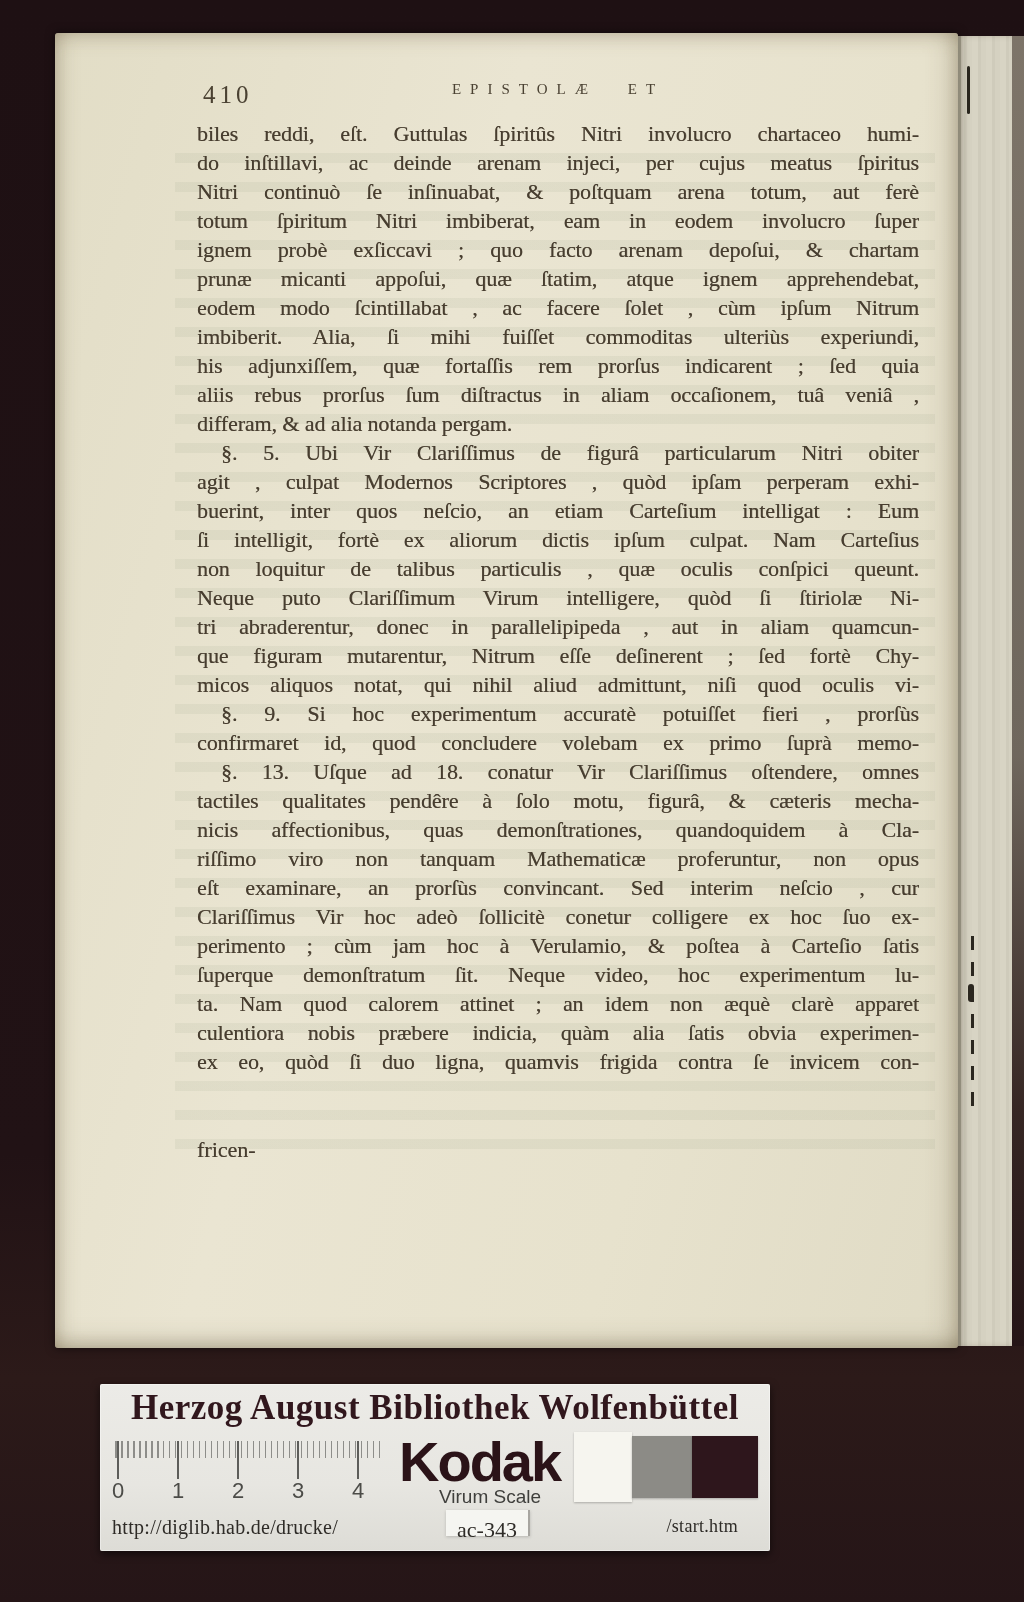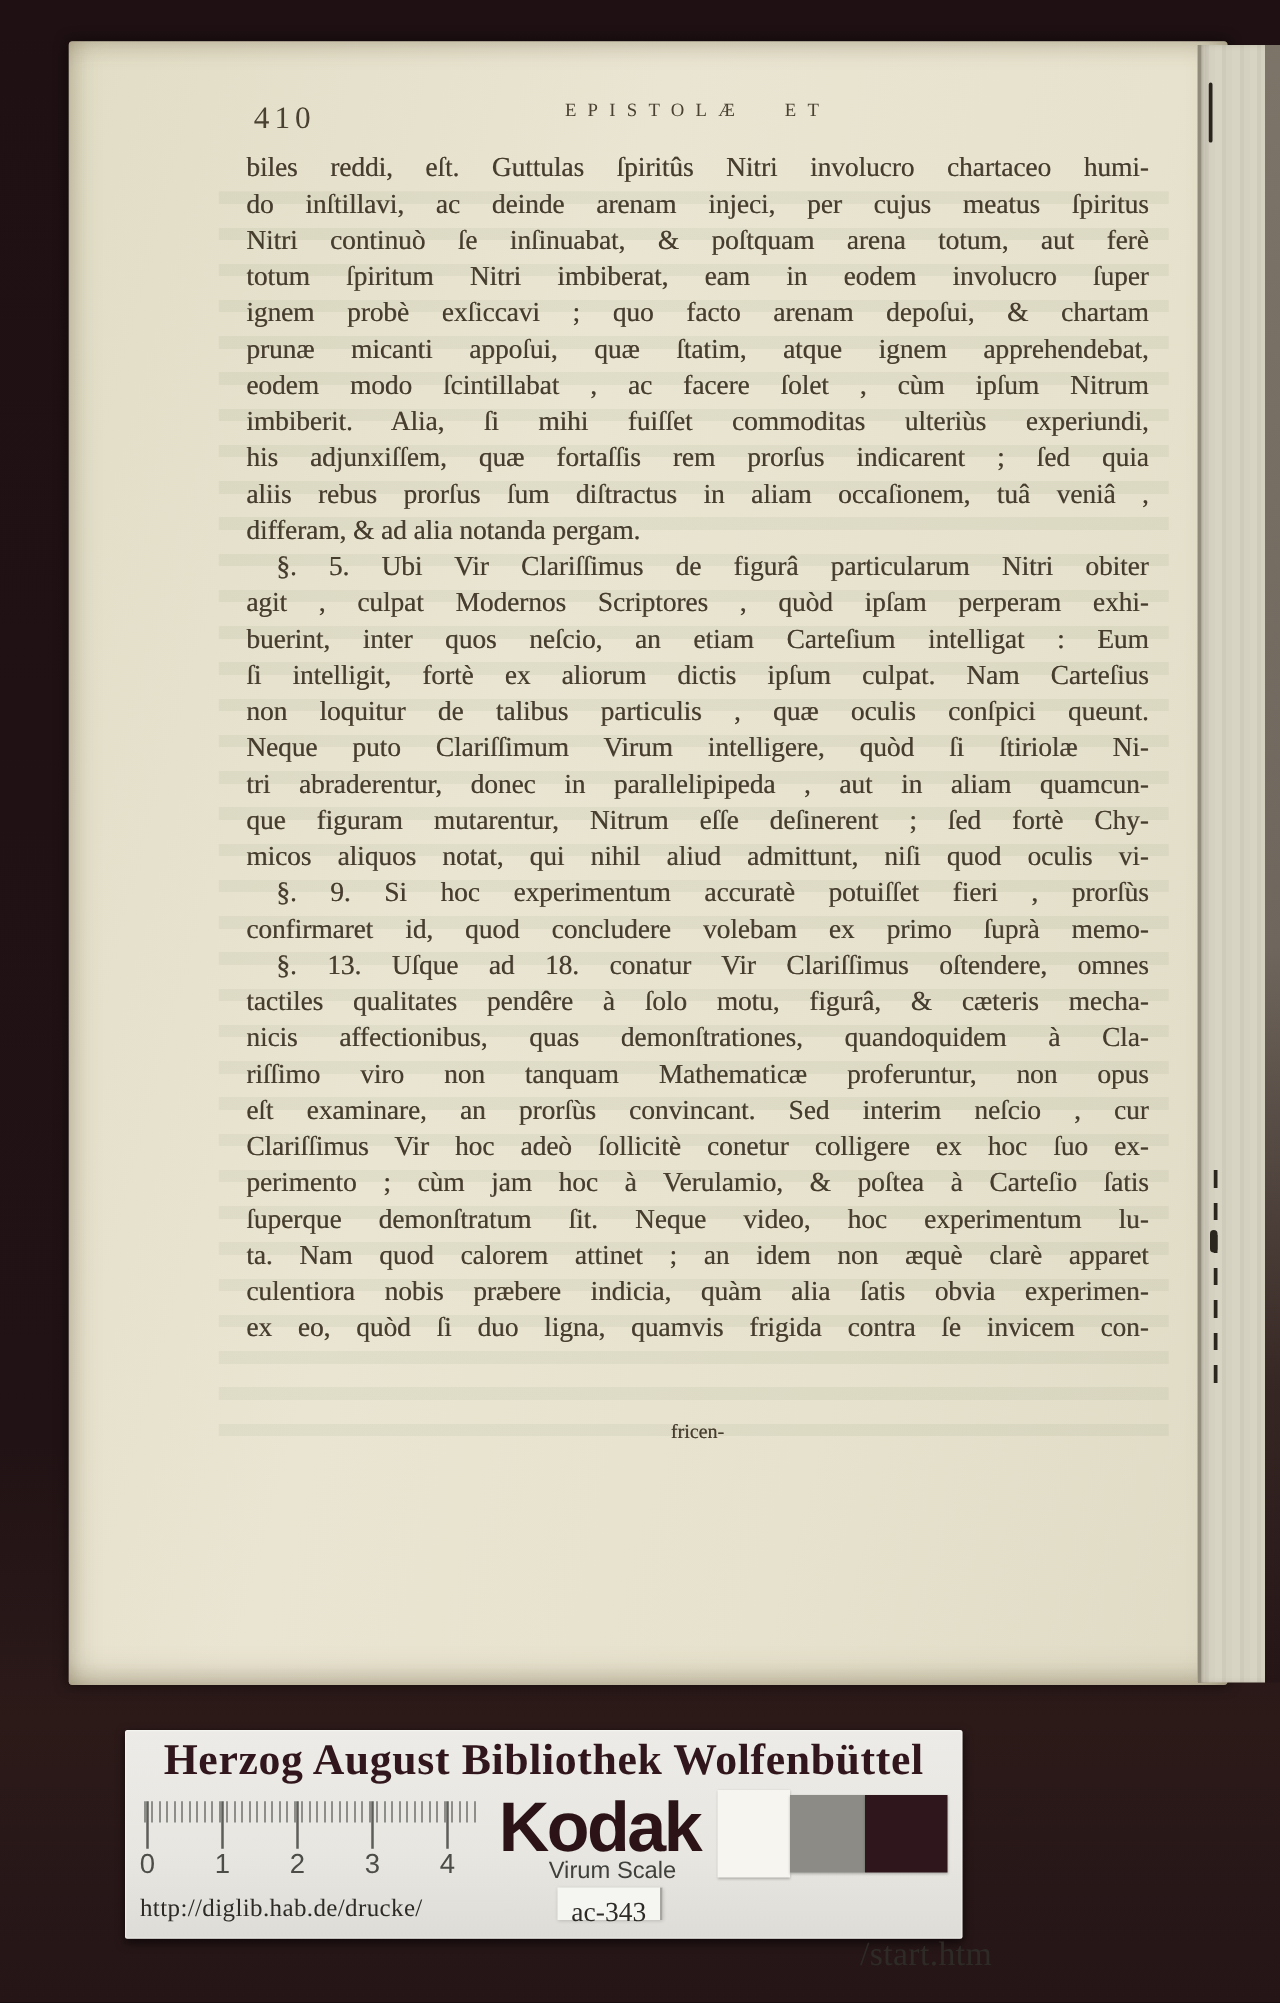--- a/index.html
+++ b/index.html
@@ -11,21 +11,20 @@
   
   .page{
     position:absolute;left:55px;top:33px;width:903px;height:1315px;
     background:linear-gradient(105deg,#e2ddc6 0%,#eae5d2 38%,#e7e2cd 70%,#e0dbc5 100%);
     border-radius:3px;
     box-shadow:inset -16px 0 30px -16px rgba(95,80,50,.45),
                inset 14px 0 26px -16px rgba(95,80,50,.40),
                inset 0 -16px 28px -16px rgba(95,80,50,.45),
                inset 0 14px 24px -16px rgba(95,80,50,.30),
                0 0 10px rgba(0,0,0,.55);
-    padding-left:24px;
   }
   .showthrough{
     position:absolute;left:120px;top:120px;width:760px;height:1010px;
     background:repeating-linear-gradient(180deg,rgba(140,152,124,.11) 0 10px,rgba(140,152,124,0) 10px 29px);
     pointer-events:none;
   }
   .pagenum{
     position:absolute;left:148px;top:48px;font-size:25px;letter-spacing:4px;color:#4a4132;
   }
   .running-head{
@@ -34,22 +33,22 @@
   }
   .textblock{
     position:absolute;left:142px;top:86px;width:722px;color:#473d2f;
     font-size:22px;line-height:29px;letter-spacing:-0.1px;
     text-shadow:0.3px 0 0 rgba(71,61,47,.65);
   }
   .ln{height:29px;overflow:hidden;text-align:justify;text-align-last:justify;}
   .ln.noj{text-align:left;text-align-last:left;}
   .ln.ind{text-indent:24px;}
   .catchword{
-    position:absolute;left:142px;top:1104px;width:722px;text-align:center;
-    font-size:16px;color:#473d2f;text-shadow:0.3px 0 0 rgba(71,61,47,.65);
+    position:absolute;left:142px;top:1104px;width:722px;text-align:left;
+    font-size:22px;color:#473d2f;text-shadow:0.3px 0 0 rgba(71,61,47,.65);
   }
   
   .foreedge{
     position:absolute;left:958px;top:36px;width:54px;height:1310px;
     background:repeating-linear-gradient(90deg,#d8d4c4 0 6px,#cfcbbb 6px 9px,#d5d1c1 9px 14px);
     box-shadow:inset 6px 0 8px -4px rgba(60,50,35,.55);
   }
   .foldline{position:absolute;left:0;top:0;width:3px;height:100%;background:#8b8674;opacity:.8;}
   .edgemark-a{position:absolute;left:9px;top:30px;width:3px;height:48px;background:#29251d;border-radius:2px;}
   .edgemark-b{
@@ -98,22 +97,22 @@
   .sq-dark{left:592px;top:52px;width:66px;height:62px;background:#2e161c;}
   .url-left{
     position:absolute;left:12px;top:132px;font-size:20px;color:#2e2b27;letter-spacing:.3px;
   }
   .code-tab{
     position:absolute;left:346px;top:126px;width:82px;height:26px;
     background:#f5f5f1;border-right:2px solid #a7a5a0;box-shadow:0 1px 3px rgba(0,0,0,.18);
     text-align:center;line-height:40px;font-size:22px;color:#2e2b27;
   }
   .url-right{
-    position:absolute;left:588px;top:132px;width:100px;text-align:right;
-    font-size:27px;color:#2e2b27;letter-spacing:.3px;margin-top:32px;
+    position:absolute;left:538px;top:132px;width:100px;text-align:right;
+    font-size:18px;color:#2e2b27;letter-spacing:.3px;
   }
 </style>
 </head>
 <body>
 
 <div id="screen">
 
   <div class="page">
     <div class="showthrough"></div>
     <span class="pagenum">410</span>

